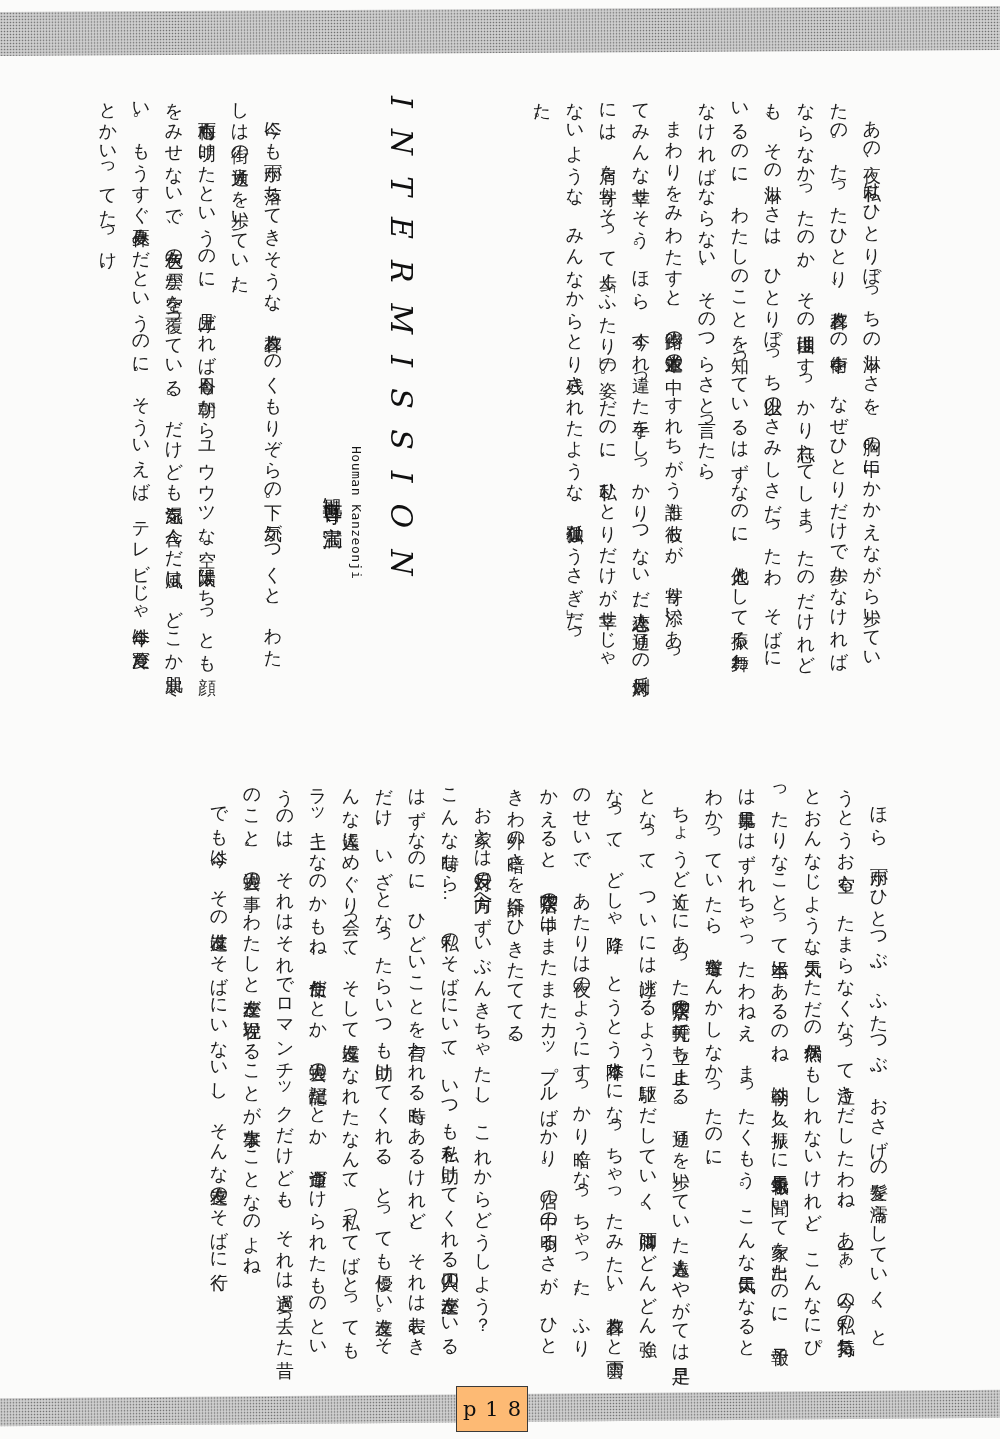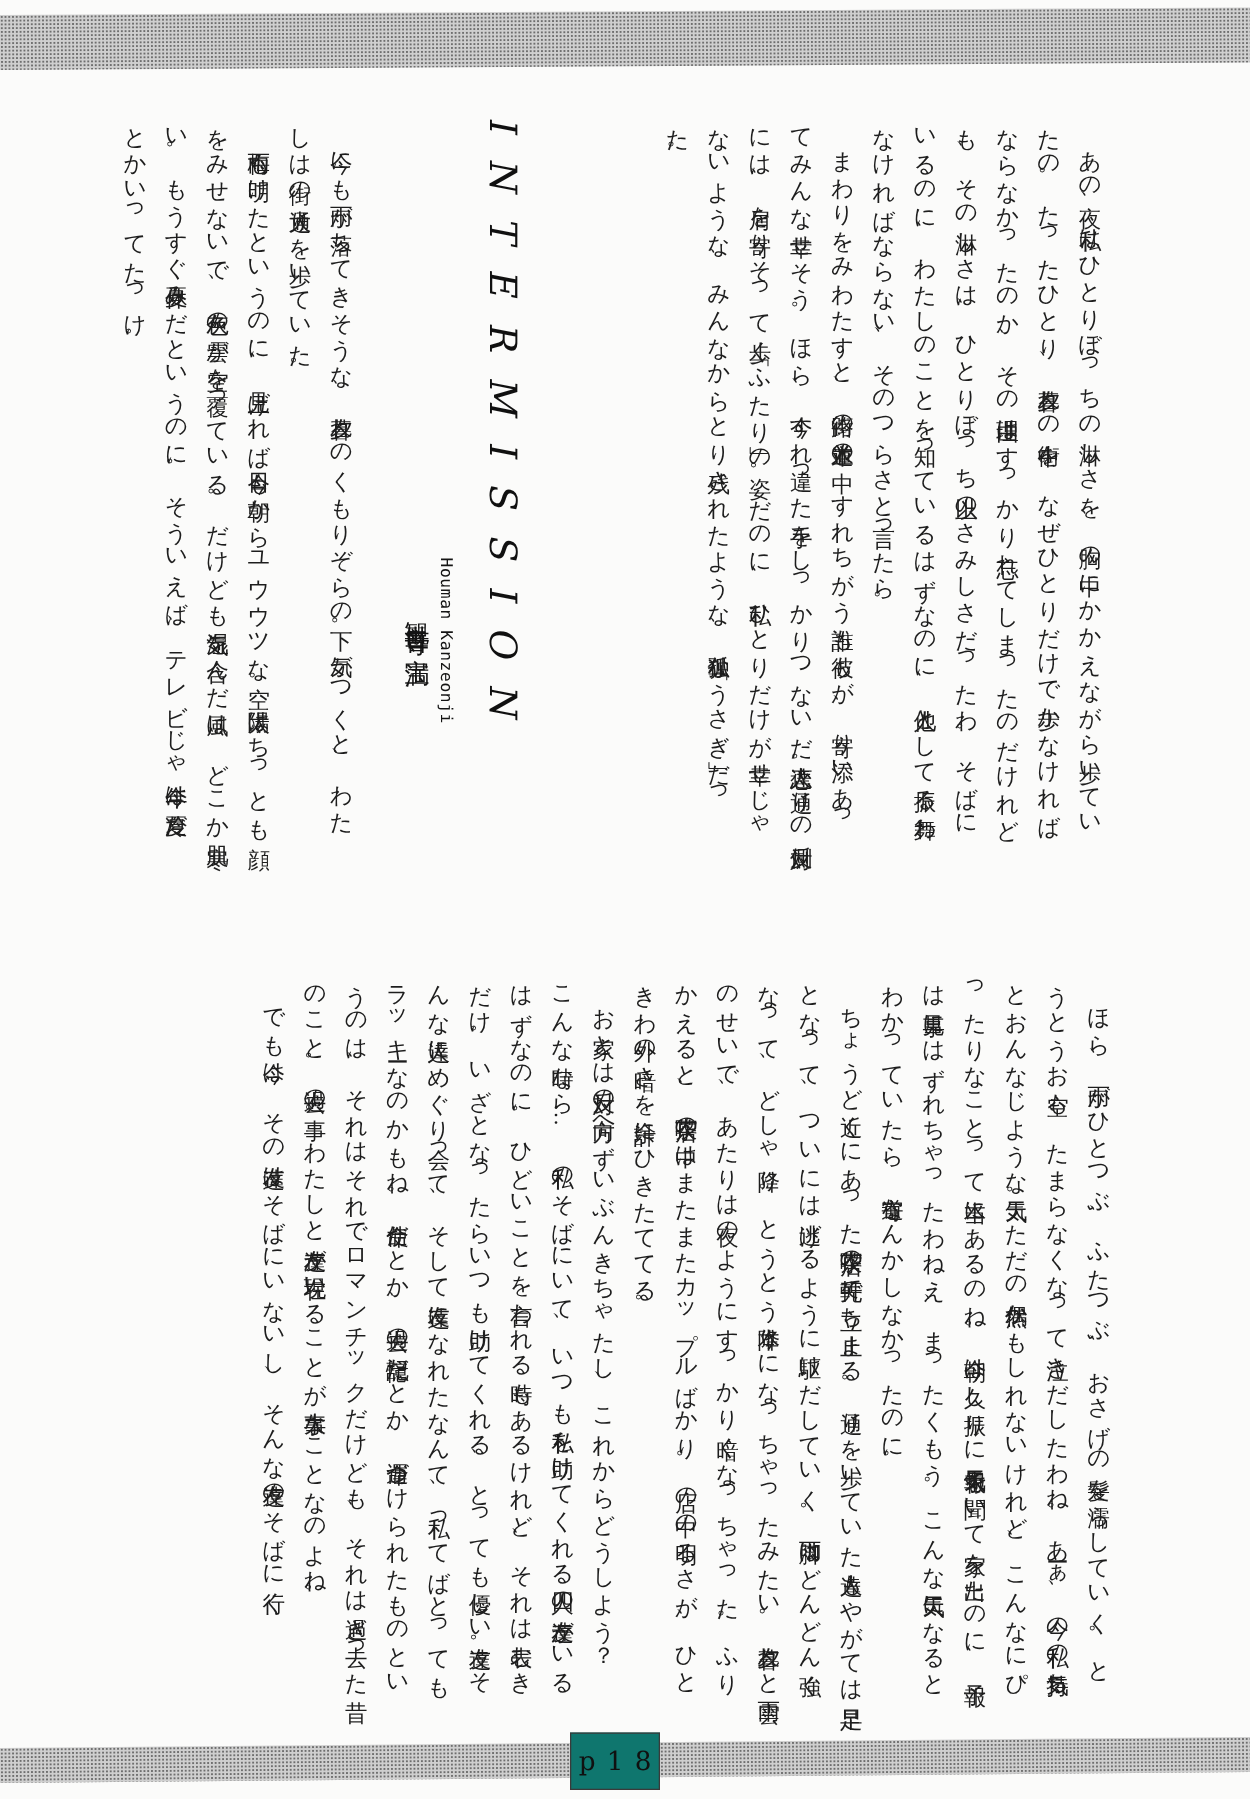--- a/index.html
+++ b/index.html
@@ -80,21 +80,21 @@
     color: #141414;
     font-family: "Liberation Sans", sans-serif;
     white-space: nowrap;
   }
 
   
   .pagenum-box {
     position: absolute;
     left: 456px; top: 1386px;
     width: 70px; height: 44px;
-    background: #0f766e;
+    background: #fdba74;
     border: 1px solid #3a3a3a;
     z-index: 2;
     display: flex;
     align-items: center;
     justify-content: center;
   }
   .pagenum {
     font-family: "DejaVu Serif", serif;
     font-size: 21px;
     color: #101010;

